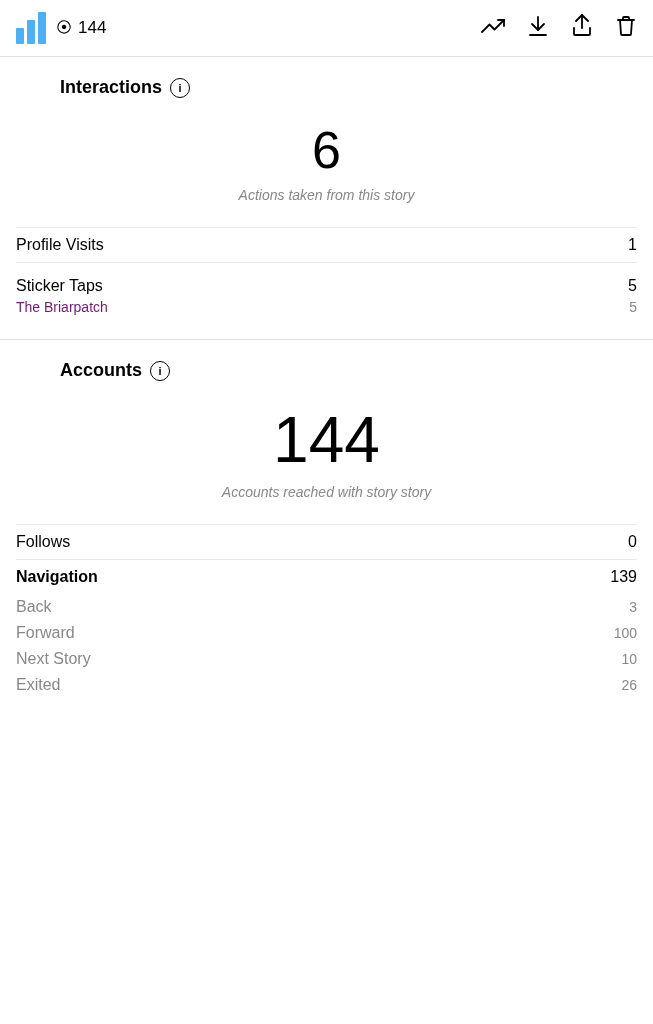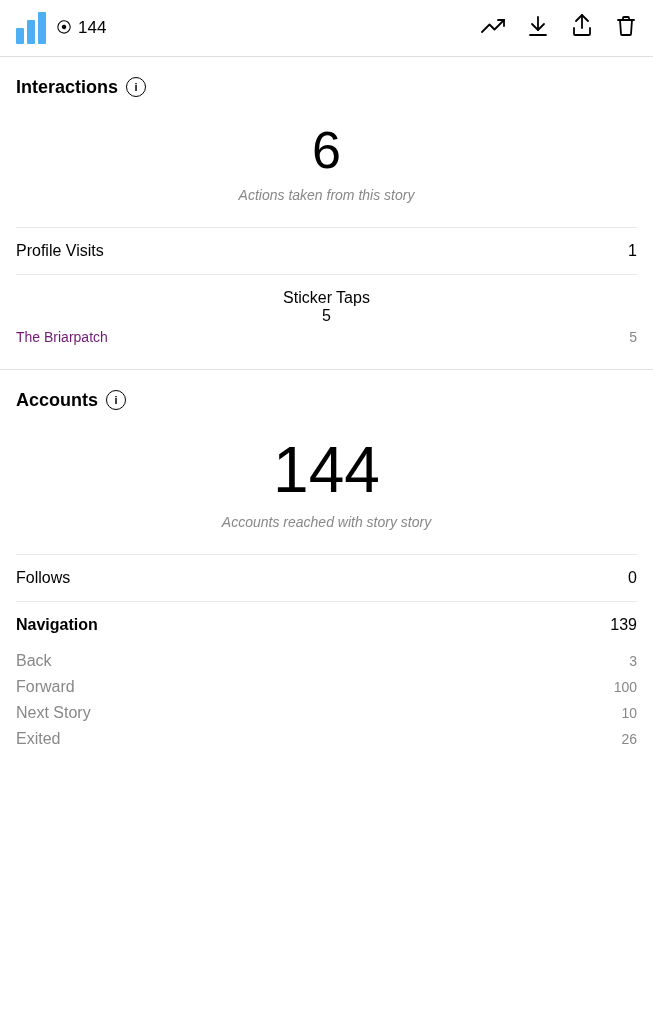--- a/index.html
+++ b/index.html
@@ -80,23 +80,24 @@
       margin: 0;
     }
 
     
     .section {
       padding: 20px 16px 16px 16px;
     }
 
     .section-title-row {
       display: flex;
-      align-items: flex-start;
+      align-items: flex-end;
       gap: 8px;
       margin-bottom: 24px;
+      margin-left: 44px;
     }
 
     .section-title {
       font-size: 18px;
       font-weight: 700;
       color: #000;
     }
 
     .info-icon {
       width: 20px;
@@ -130,21 +131,21 @@
       font-size: 14px;
       color: #888;
       margin-bottom: 24px;
       font-style: italic;
     }
 
     .stat-row {
       display: flex;
       justify-content: space-between;
       align-items: flex-start;
-      padding: 14px 0;
+      padding: 8px 0;
       border-top: 1px solid #e8e8e8;
     }
 
     .stat-row:first-of-type {
       border-top: 1px solid #e8e8e8;
     }
 
     .stat-label {
       font-size: 16px;
       color: #000;
@@ -173,21 +174,20 @@
       border-top: 1px solid #e8e8e8;
       padding-top: 14px;
       padding-bottom: 8px;
     }
 
     .sticker-main-row {
       display: flex;
       justify-content: space-between;
       align-items: center;
       margin-bottom: 4px;
-      flex-direction: column;
     }
 
     .sticker-sub-row {
       display: flex;
       justify-content: space-between;
       align-items: center;
     }
 
     
     .nav-sub-item {

